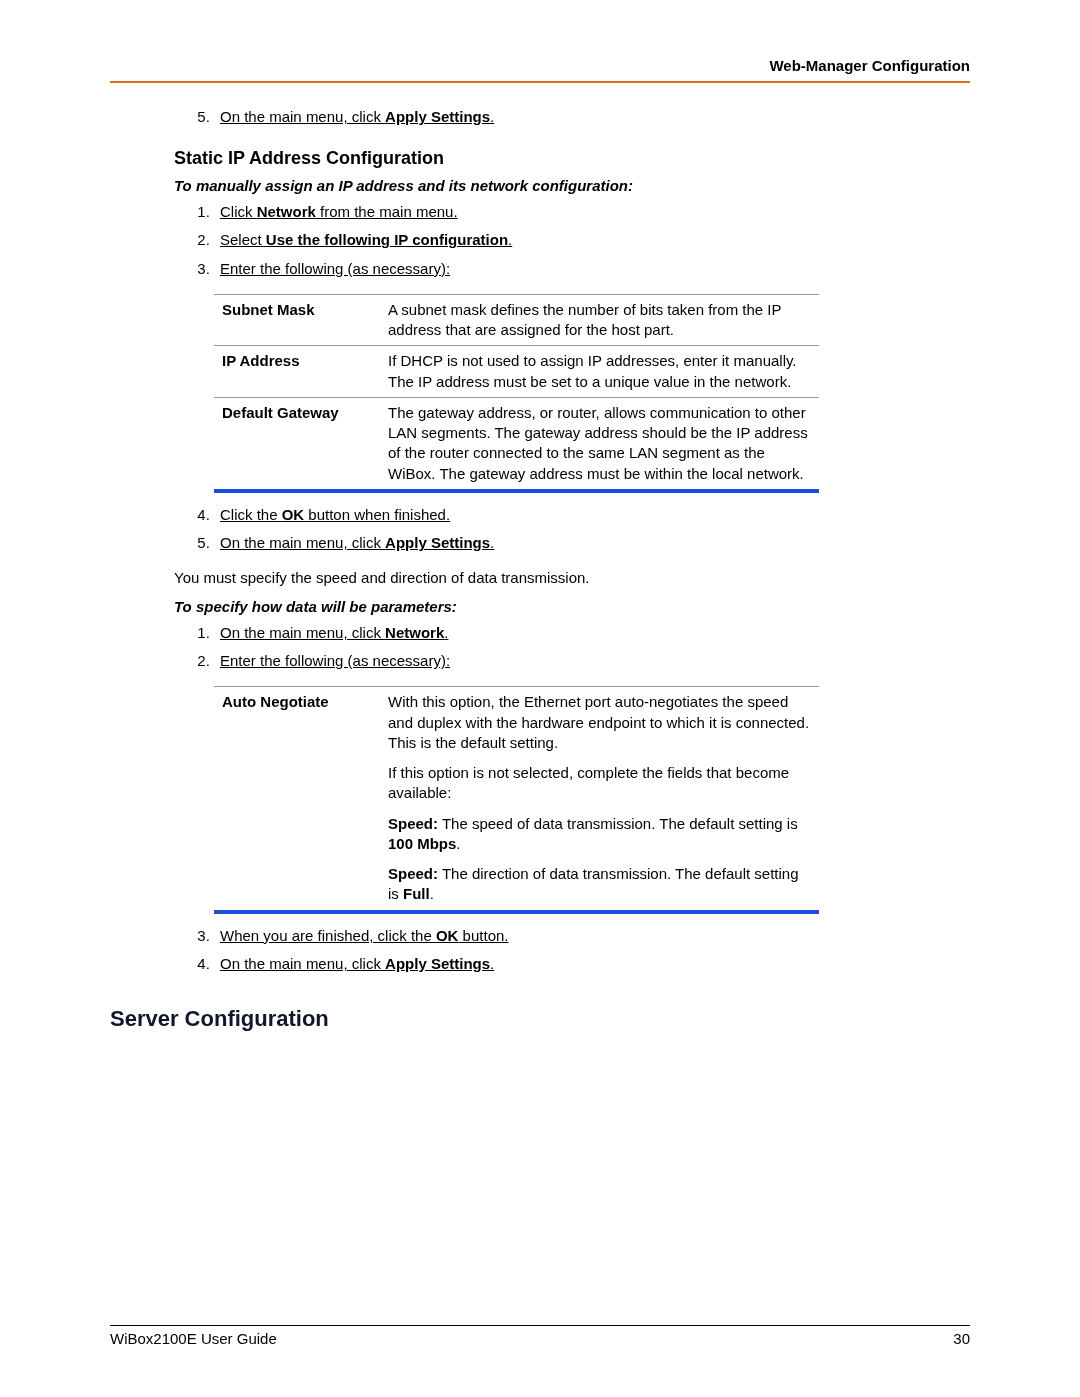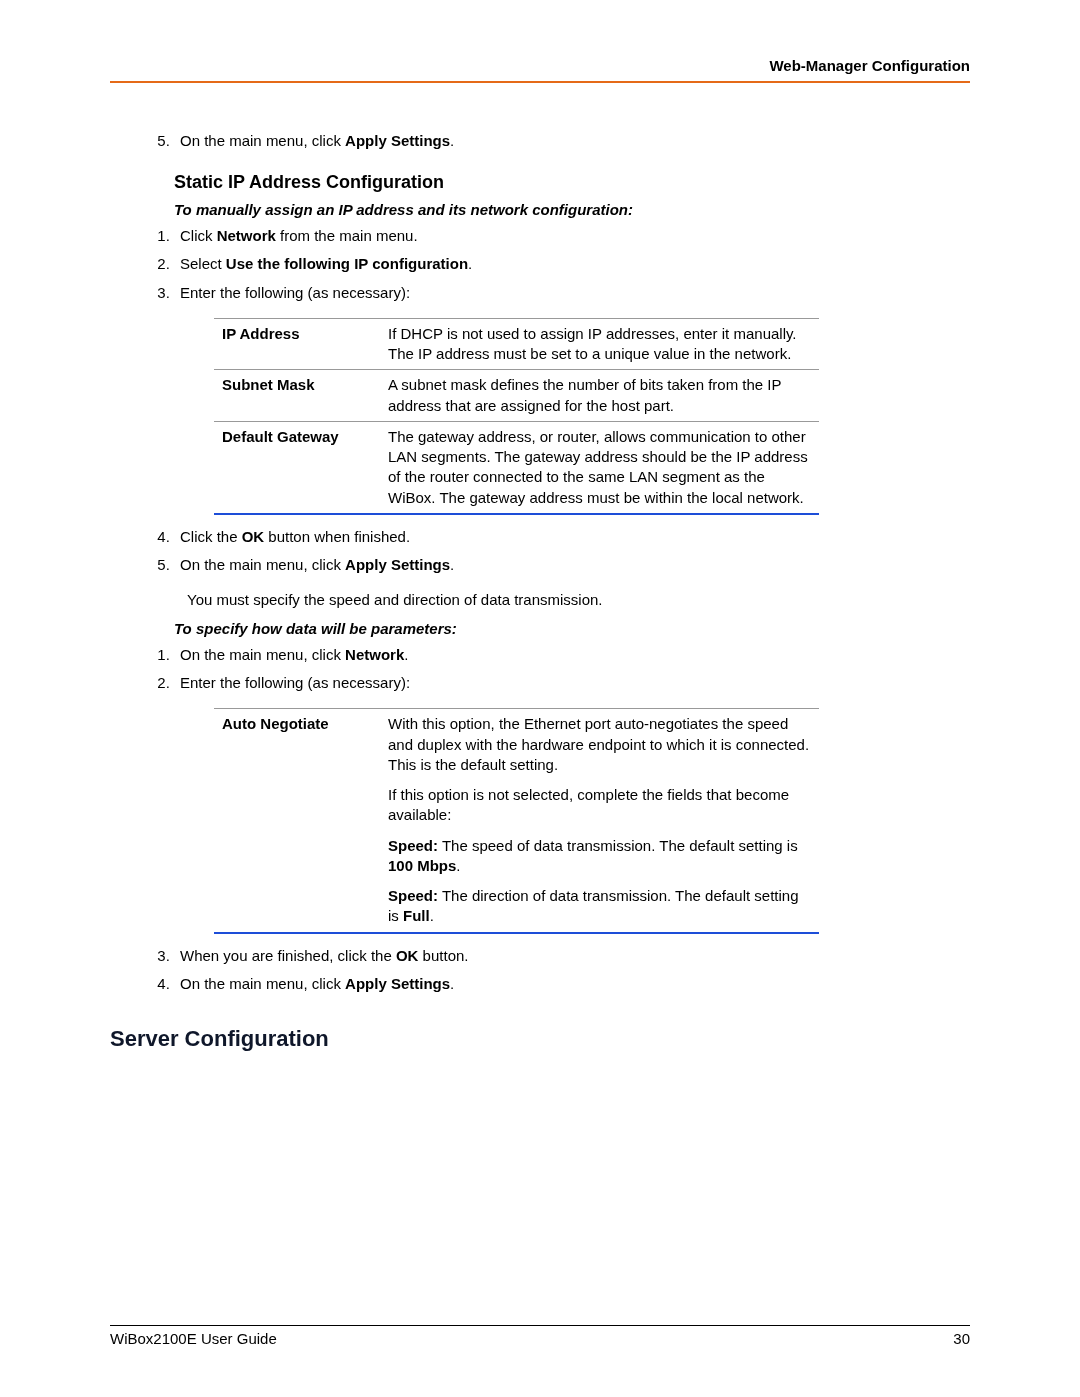--- a/index.html
+++ b/index.html
@@ -12,21 +12,21 @@
   }
   .page {
     width: 1080px;
     height: 1397px;
     box-sizing: border-box;
     padding: 56px 110px 40px 110px;
     position: relative;
   }
   .header-rule {
     border-bottom: 2px solid #e56a18;
-    margin-bottom: 48px;
+    margin-bottom: 24px;
   }
   .header-title {
     text-align: right;
     font-weight: bold;
     font-size: 15px;
     padding-bottom: 5px;
   }
   .footer {
     position: absolute;
     left: 110px;
@@ -40,21 +40,23 @@
     padding-top: 3px;
     font-size: 15px;
     text-align: center;
   }
   .main {
     padding-left: 64px; 
   }
   ol.steps {
     list-style: decimal;
     padding-left: 0;
+    margin-left: 40px;
     margin-top: 6px;
+    text-decoration: underline;
   }
   ol.steps > li {
     padding-left: 6px;
     margin-bottom: 8px;
     font-size: 15px;
   }
   h3.sub {
     font-size: 18px;
     font-weight: bold;
     margin: 18px 0 4px 0;
@@ -66,21 +68,21 @@
     margin: 30px 0 10px -64px; 
   }
   .intro-bold {
     font-weight: bold;
     font-size: 15px;
     margin: 6px 0 4px 0;
     font-style: italic;
   }
   .para {
     font-size: 15px;
-    margin: 2px 0 8px 13px;
+    margin: 2px 0 8px 0;
   }
   table.spec {
     border-collapse: collapse;
     margin-left: 40px;
     margin-top: 8px;
     margin-bottom: 12px;
     width: 605px;
     font-size: 15px;
   }
   table.spec td {
@@ -89,21 +91,21 @@
   }
   table.spec td.k {
     width: 150px;
     font-weight: bold;
     white-space: nowrap;
   }
   table.spec tr {
     border-top: 1px solid #999;
   }
   table.spec tr.last {
-    border-bottom: 2px solid #1d4ed8;
+    border-bottom: 4px solid #1d4ed8;
   }
   .bold { font-weight: bold; }
   .cell-p { margin: 0 0 10px 0; }
   .cell-p:last-child { margin-bottom: 0; }
 </style>
 </head>
 <body>
 
 <div class="page">
 
@@ -130,26 +132,26 @@
         <span>Select </span><span class="bold">Use the following IP configuration</span><span>.</span>
       </li>
       <li>
         <span>Enter the following (as necessary):</span>
       </li>
     </ol>
 
     <table class="spec">
       <tbody>
           <tr>
+        <td class="k">Subnet Mask</td>
+        <td>A subnet mask defines the number of bits taken from the IP address that are assigned for the host part.</td>
+      </tr>
+      <tr>
         <td class="k">IP Address</td>
         <td>If DHCP is not used to assign IP addresses, enter it manually. The IP address must be set to a unique value in the network.</td>
-      </tr>
-      <tr>
-        <td class="k">Subnet Mask</td>
-        <td>A subnet mask defines the number of bits taken from the IP address that are assigned for the host part.</td>
       </tr>
       <tr class="last">
         <td class="k">Default Gateway</td>
         <td>The gateway address, or router, allows communication to other LAN segments. The gateway address should be the IP address of the router connected to the same LAN segment as the WiBox. The gateway address must be within the local network.</td>
       </tr>
     </tbody>
       </table>
 
     <ol class="steps" start="4">
       <li>

